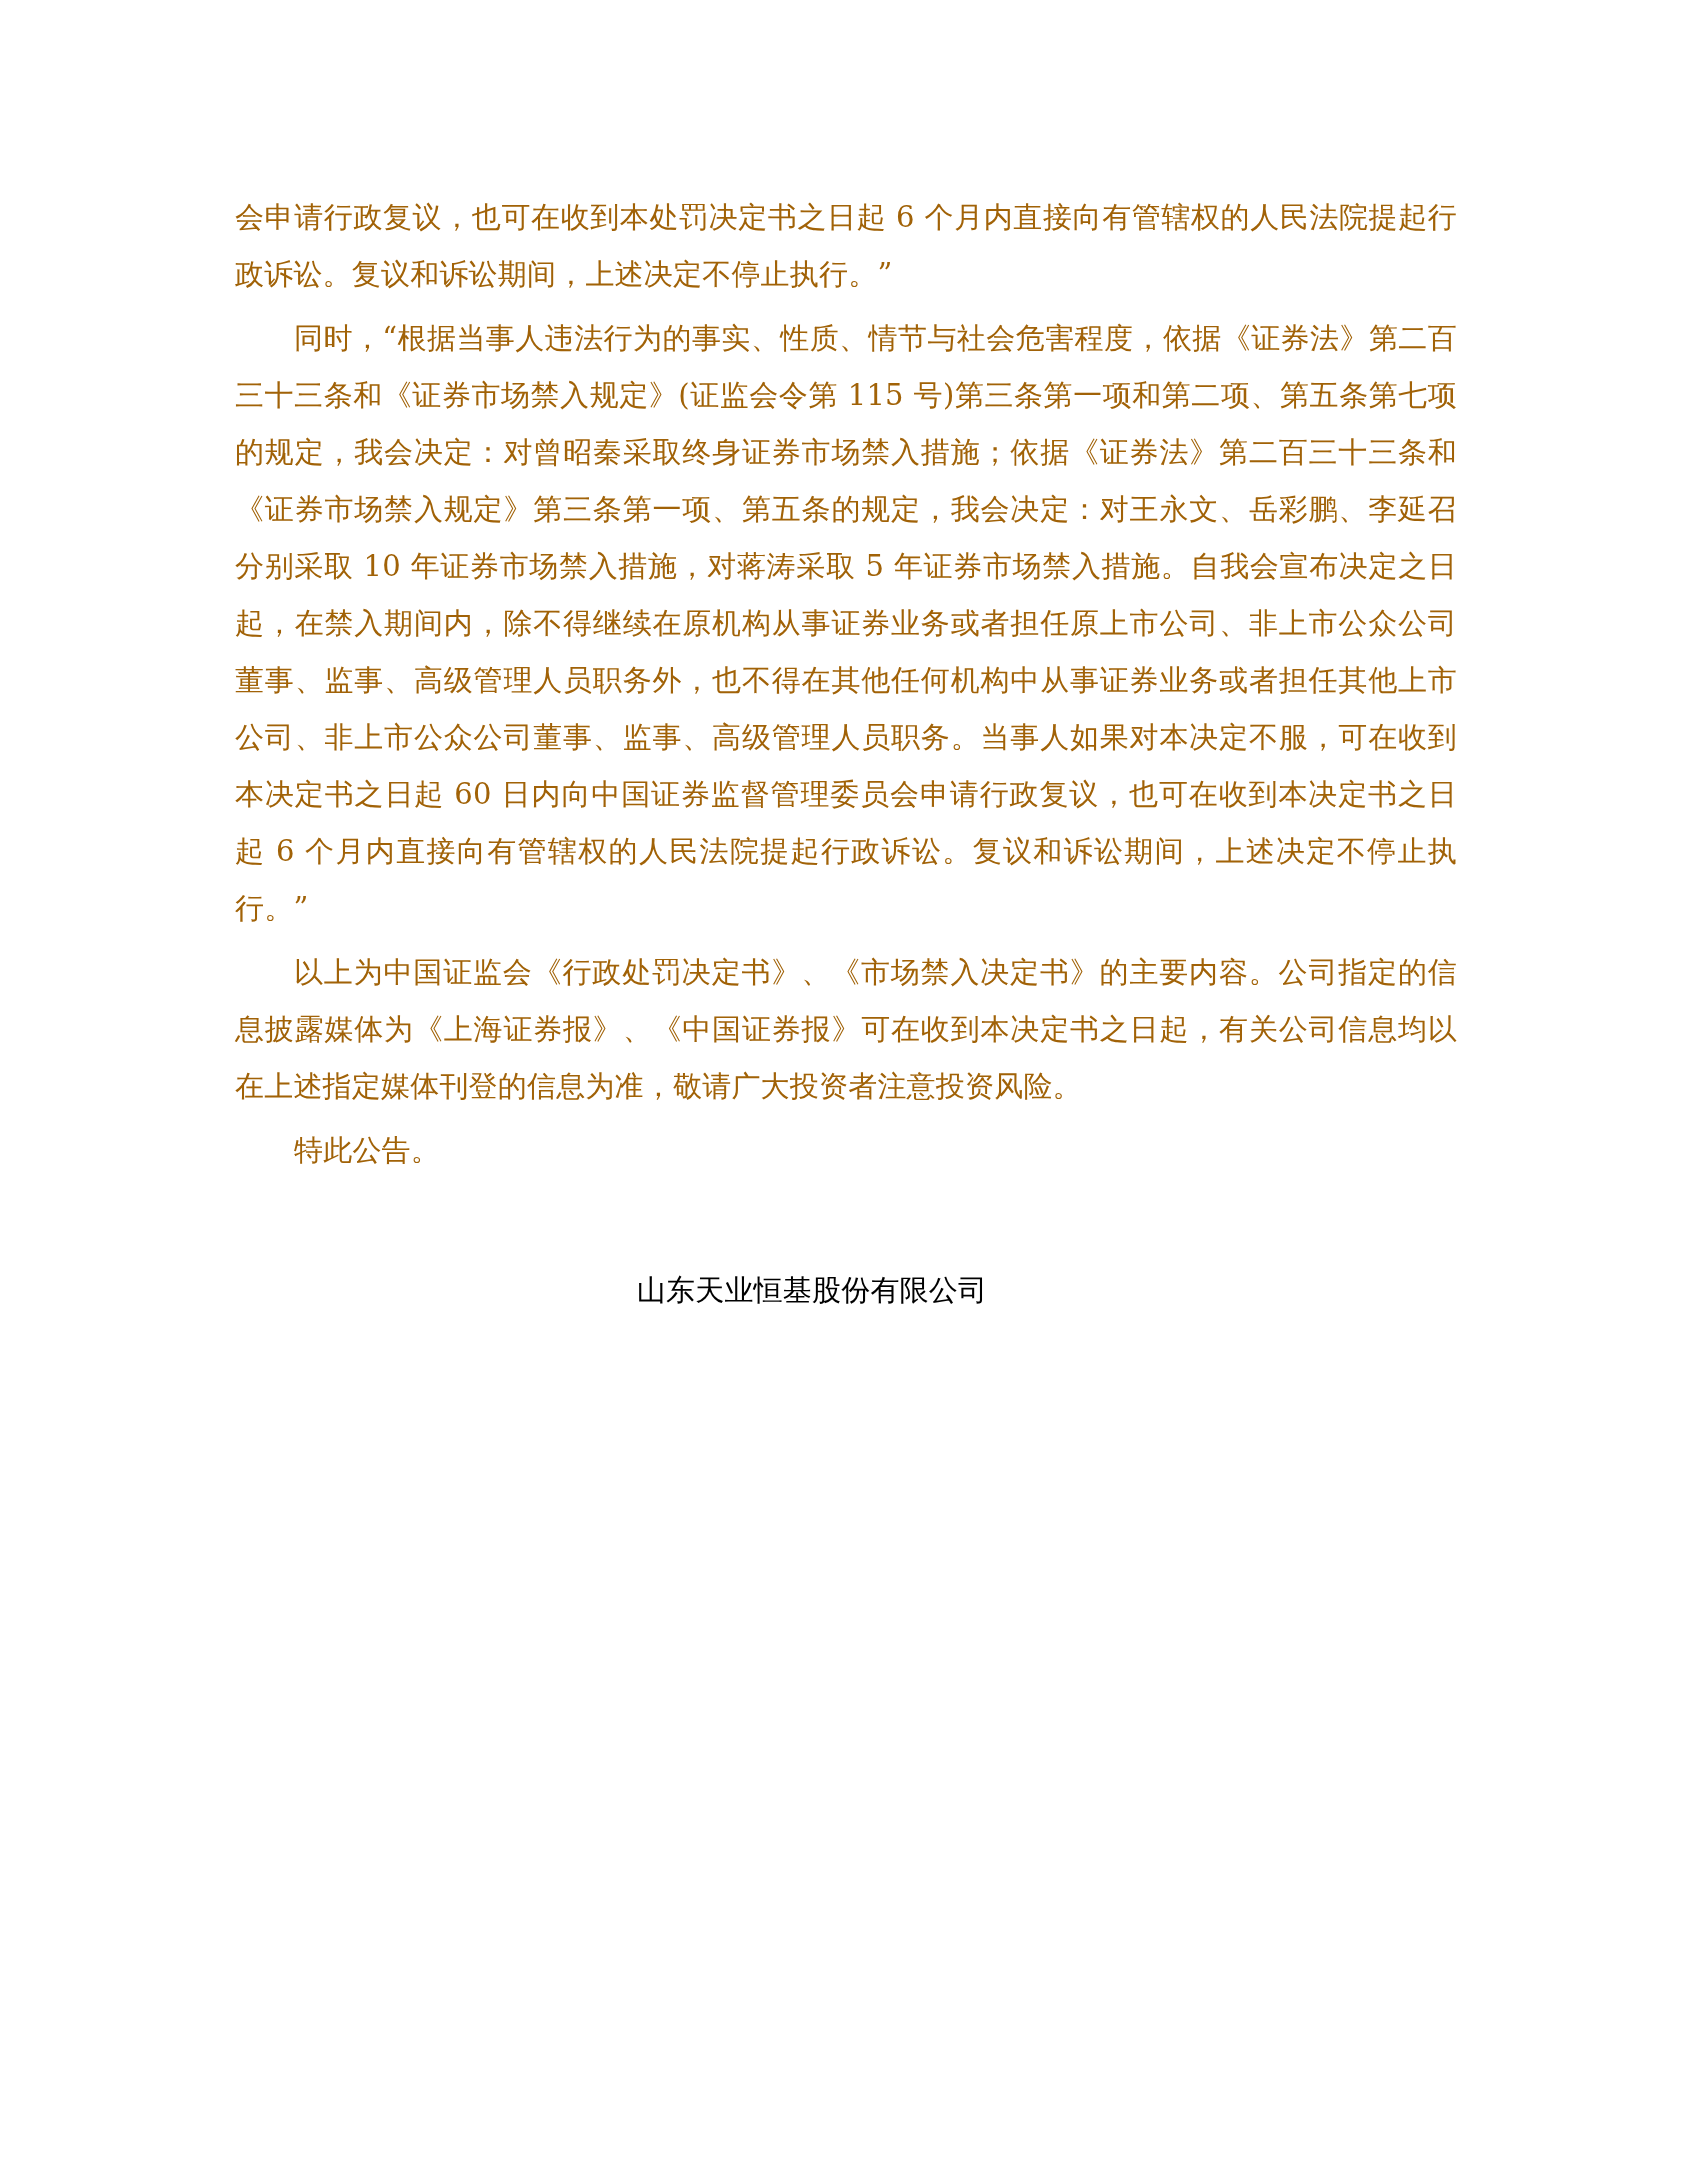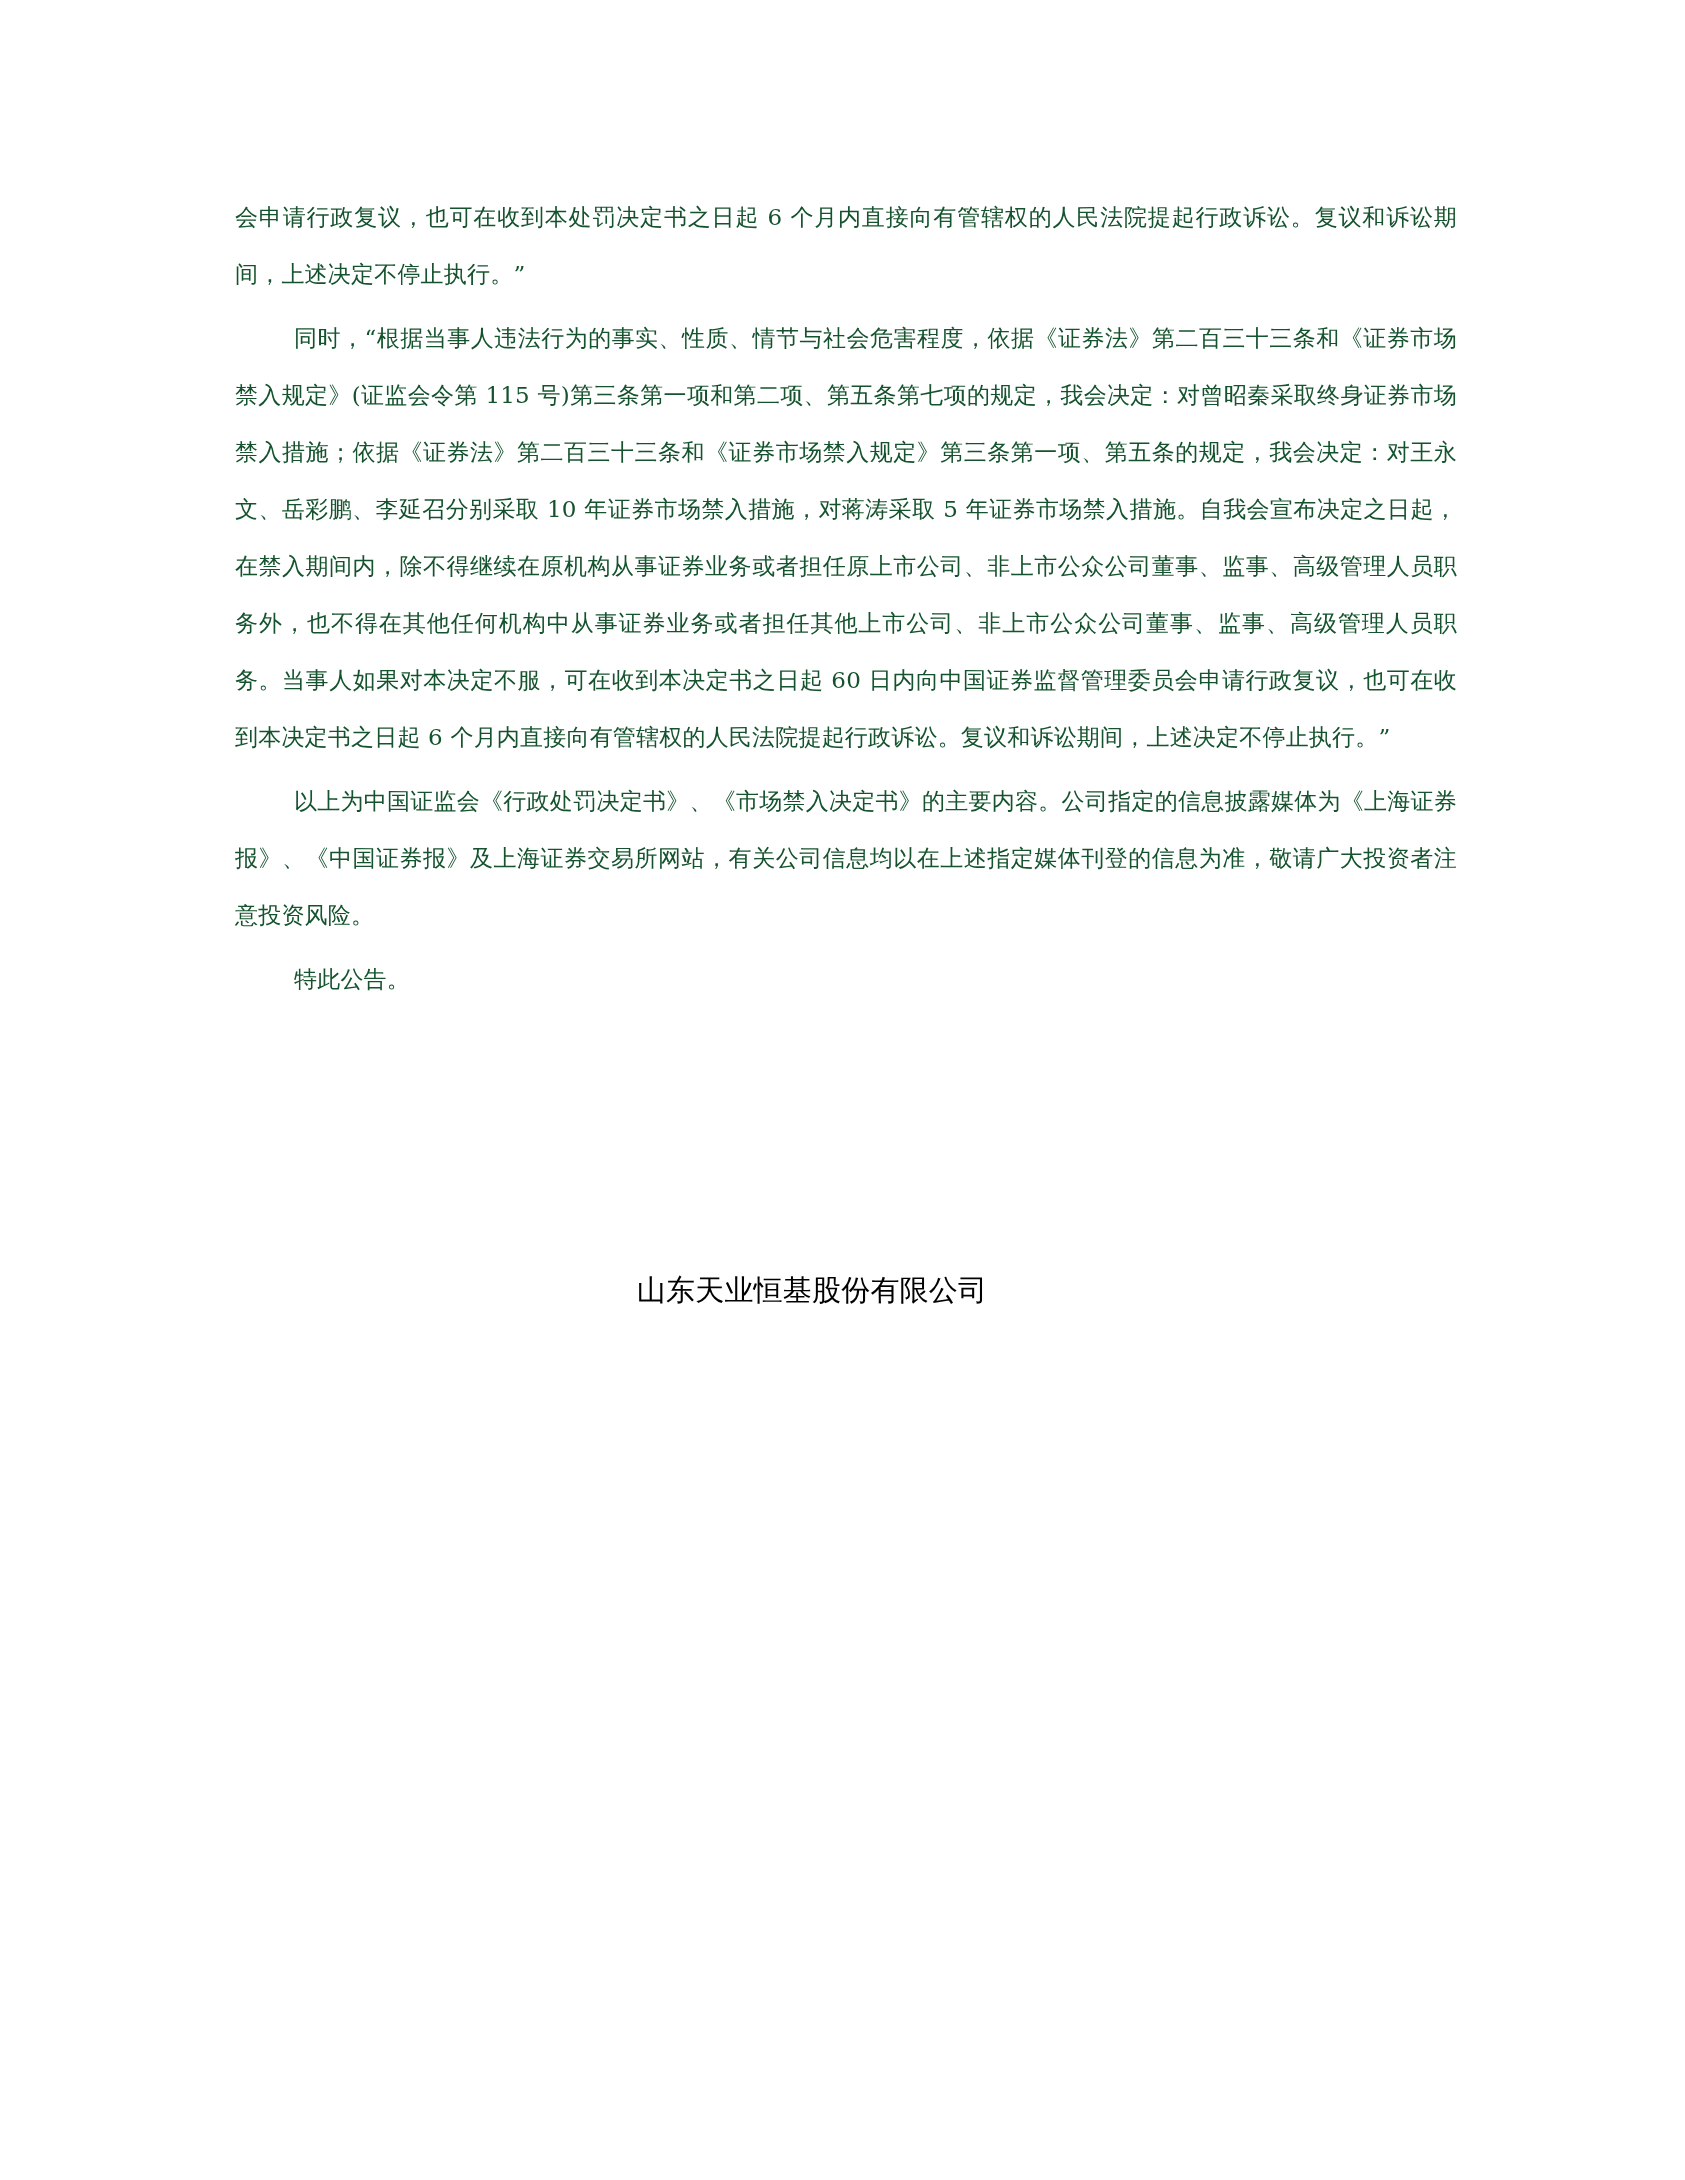--- a/index.html
+++ b/index.html
@@ -21,28 +21,28 @@
     box-sizing: border-box;
     overflow: hidden;
   }
   .content {
     position: absolute;
     left: 235px;
     top: 189px;
     width: 1222px;
   }
   .para {
-    font-size: 23px;
+    font-size: 29px;
     line-height: 57px;
     text-align: justify;
     text-align-last: left;
     text-justify: inter-ideograph;
     letter-spacing: 0.2px;
     margin: 0 0 0 0;
-    color: #14532d;
+    color: #a16207;
   }
   .para.indent {
     text-indent: 59px;
   }
   .para + .para {
     margin-top: 7px;
   }
   .sign-block {
     position: absolute;
     left: 235px;
@@ -71,21 +71,21 @@
 <body>
 
 <div class="page">
 
   <div class="content">
 
     <p class="para">会申请行政复议，也可在收到本处罚决定书之日起 6 个月内直接向有管辖权的人民法院提起行政诉讼。复议和诉讼期间，上述决定不停止执行。”</p>
 
     <p class="para indent">同时，“根据当事人违法行为的事实、性质、情节与社会危害程度，依据《证券法》第二百三十三条和《证券市场禁入规定》(证监会令第 115 号)第三条第一项和第二项、第五条第七项的规定，我会决定：对曾昭秦采取终身证券市场禁入措施；依据《证券法》第二百三十三条和《证券市场禁入规定》第三条第一项、第五条的规定，我会决定：对王永文、岳彩鹏、李延召分别采取 10 年证券市场禁入措施，对蒋涛采取 5 年证券市场禁入措施。自我会宣布决定之日起，在禁入期间内，除不得继续在原机构从事证券业务或者担任原上市公司、非上市公众公司董事、监事、高级管理人员职务外，也不得在其他任何机构中从事证券业务或者担任其他上市公司、非上市公众公司董事、监事、高级管理人员职务。当事人如果对本决定不服，可在收到本决定书之日起 60 日内向中国证券监督管理委员会申请行政复议，也可在收到本决定书之日起 6 个月内直接向有管辖权的人民法院提起行政诉讼。复议和诉讼期间，上述决定不停止执行。”</p>
 
-    <p class="para indent">以上为中国证监会《行政处罚决定书》、《市场禁入决定书》的主要内容。公司指定的信息披露媒体为《上海证券报》、《中国证券报》及上海证券交易所网站，有关公司信息均以在上述指定媒体刊登的信息为准，敬请广大投资者注意投资风险。</p>
+    <p class="para indent">以上为中国证监会《行政处罚决定书》、《市场禁入决定书》的主要内容。公司指定的信息披露媒体为《上海证券报》、《中国证券报》可在收到本决定书之日起，有关公司信息均以在上述指定媒体刊登的信息为准，敬请广大投资者注意投资风险。</p>
 
     <p class="para indent">特此公告。</p>
 
   </div>
 
   <div class="sign-block">
     <div class="sign-line sign-company">山东天业恒基股份有限公司</div>
   </div>
 
 </div>

